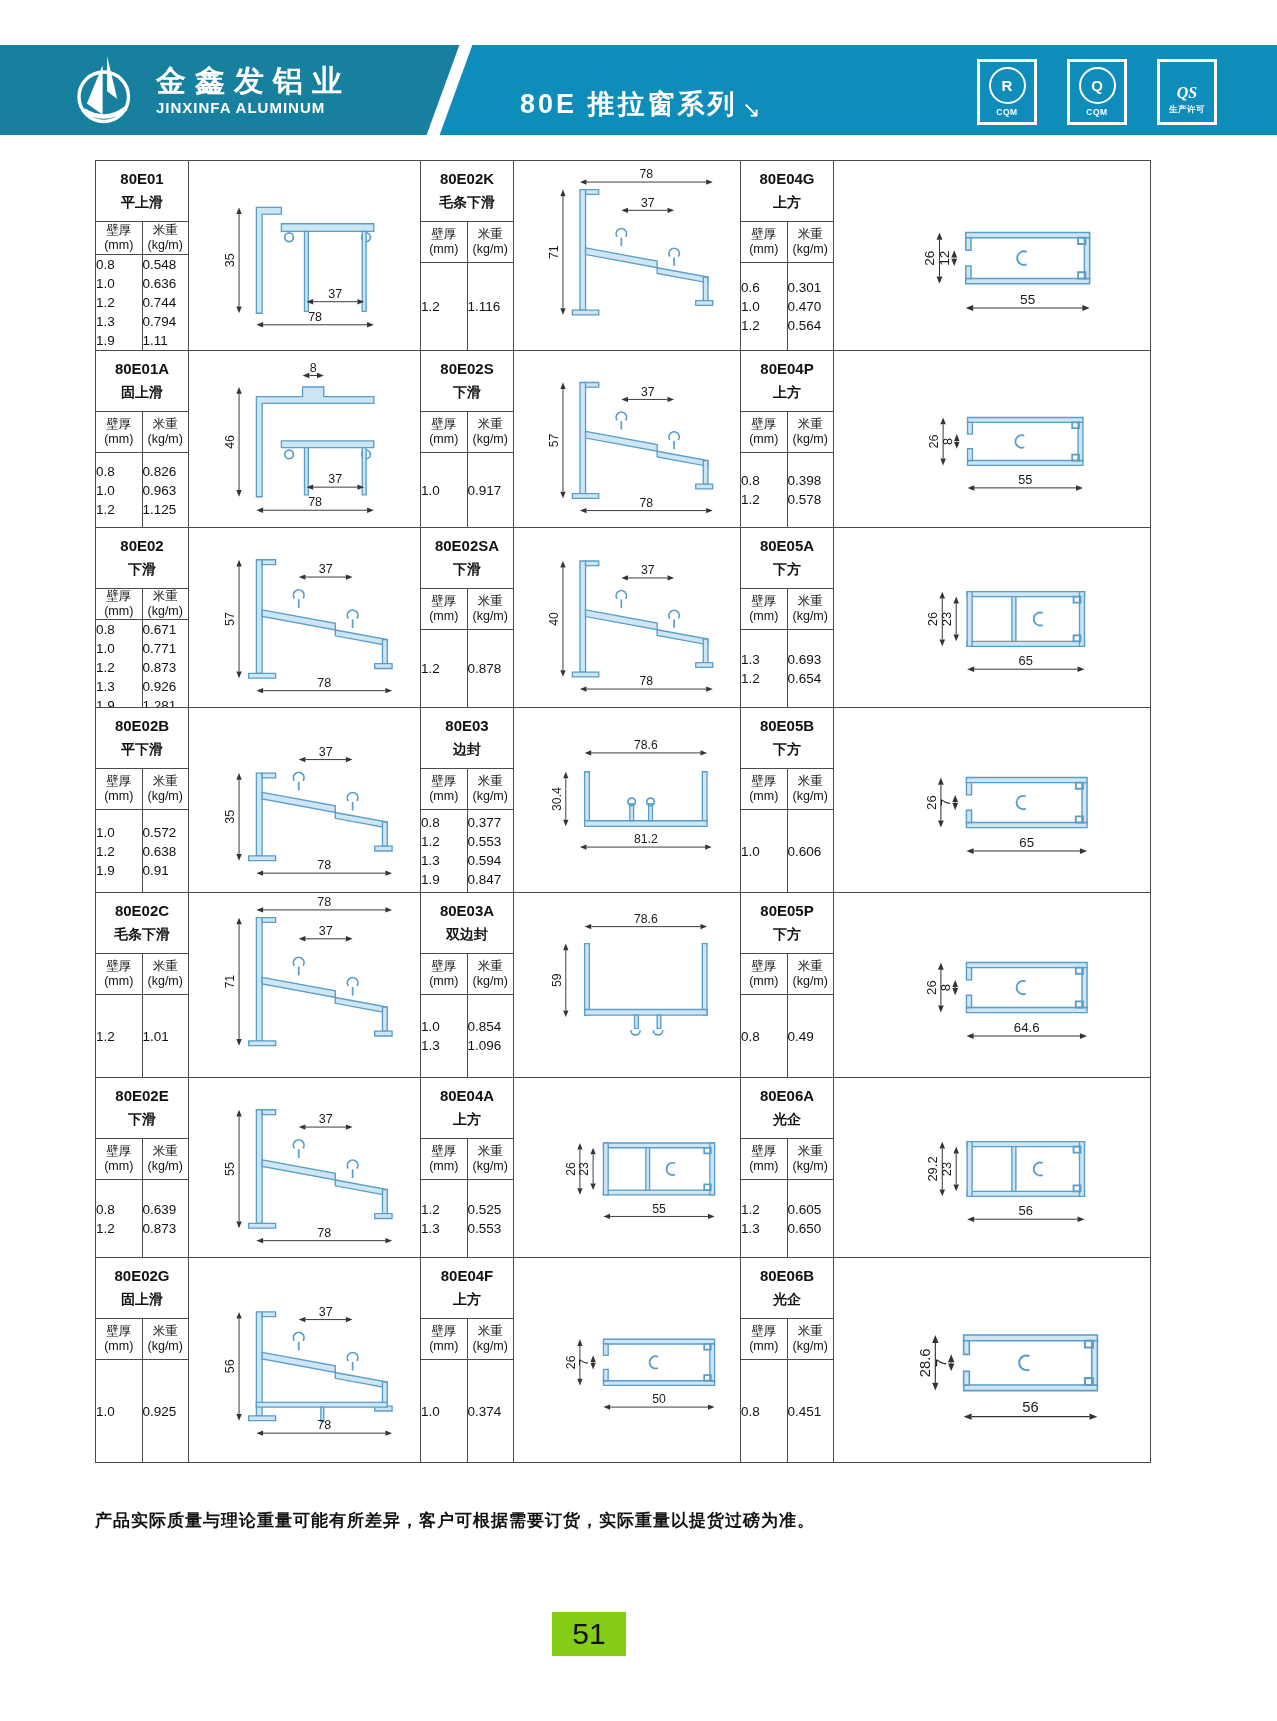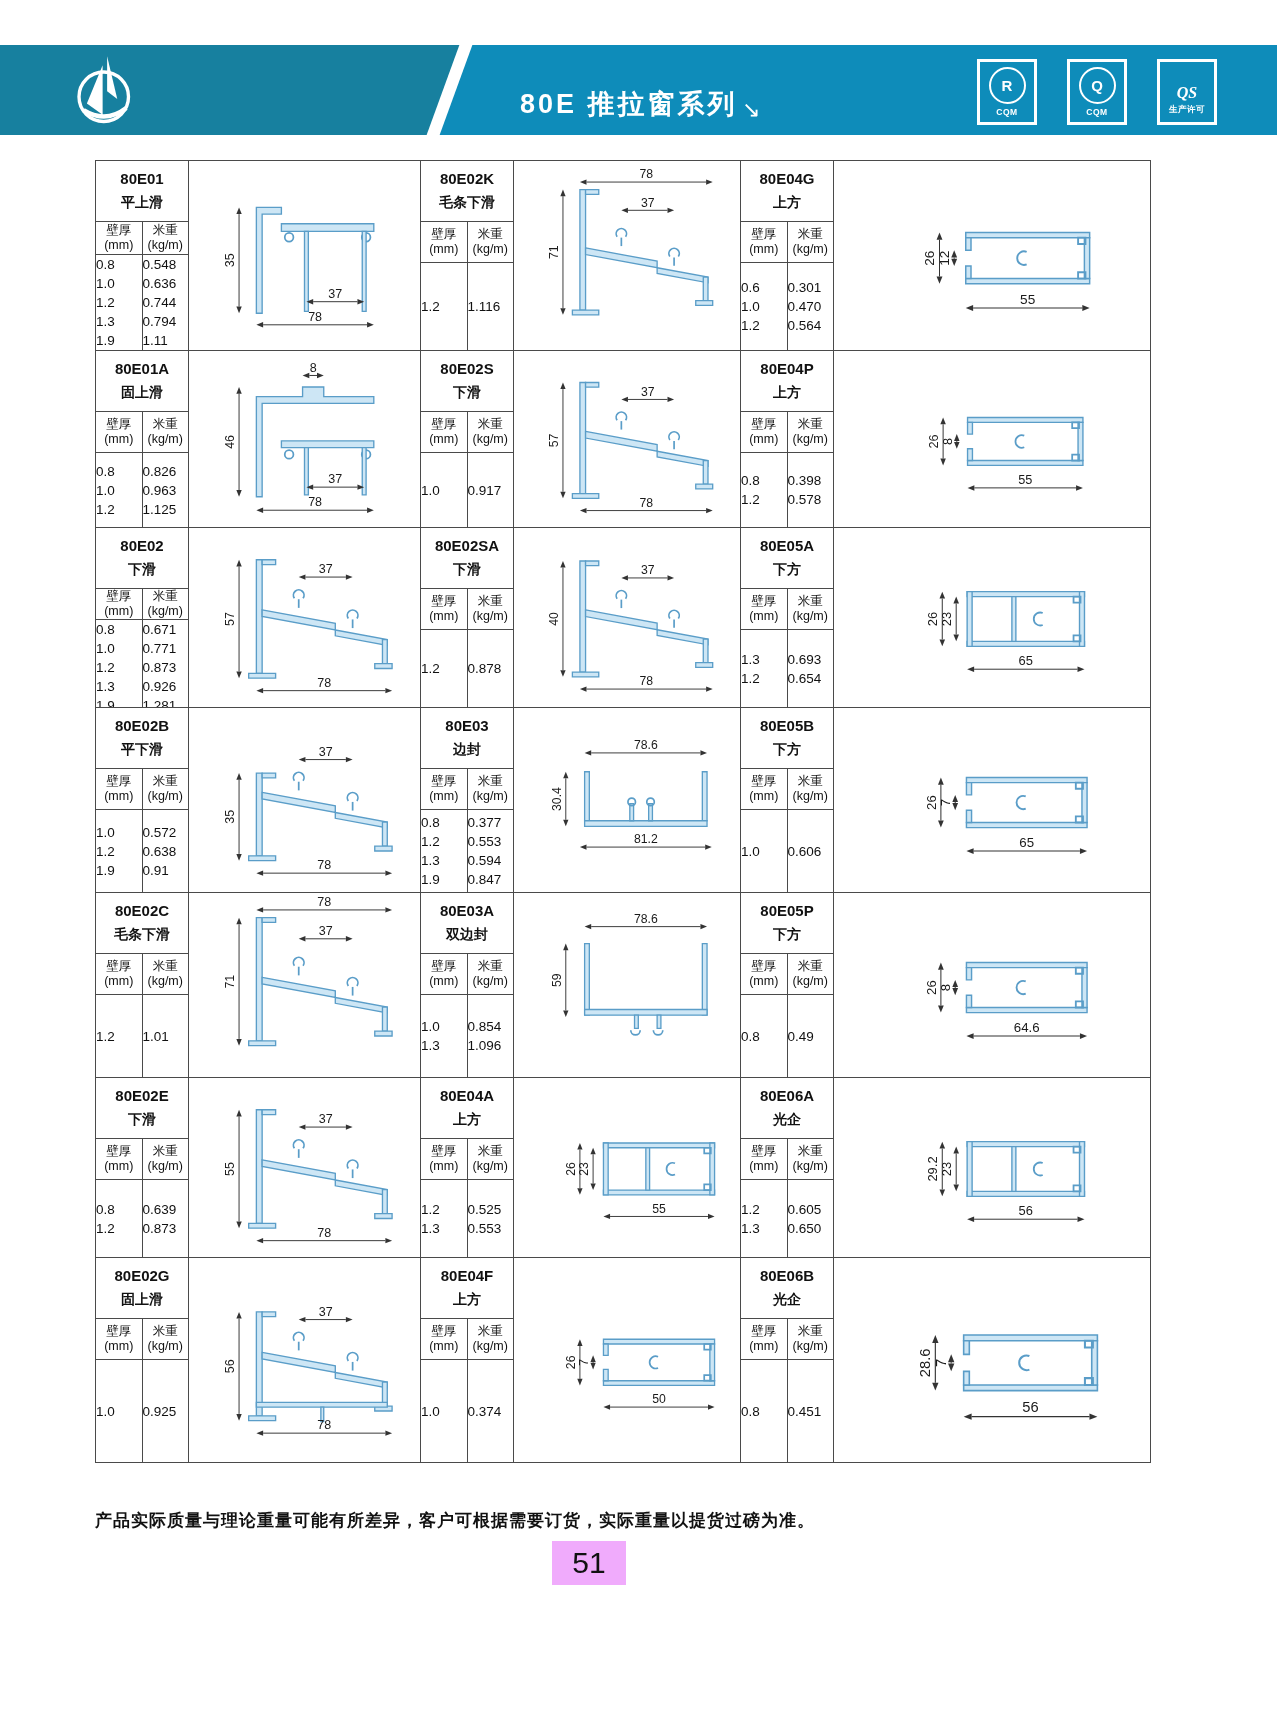--- a/index.html
+++ b/index.html
@@ -42,34 +42,38 @@
 
   
   .al{fill:#cde6f5;stroke:#5a9dc8;stroke-width:1.4;}
   .alS{fill:none;stroke:#5a9dc8;stroke-width:1.8;}
   .dml{stroke:#333;stroke-width:1;}
   .dma{fill:#333;}
   .dimtxt{font-family:"Liberation Sans",sans-serif;font-size:13px;fill:#1a1a1a;}
 
   
   .note{position:absolute;left:95px;top:1492px;font-size:17px;font-weight:bold;letter-spacing:1px;}
-  .pagenum{position:absolute;left:552px;top:1541px;width:74px;height:44px;background:#f0abfc;
+  .pagenum{position:absolute;left:552px;top:1612px;width:74px;height:44px;background:#84cc16;
            display:flex;align-items:center;justify-content:center;font-size:30px;color:#111;}
 </style>
 </head>
 <body>
 
 <div class="band">
   <div class="band-left">
     <svg class="logo-emblem" width="72" height="72" viewBox="0 0 64 64">
       <circle cx="30" cy="38" r="22" fill="none" stroke="#fff" stroke-width="3"></circle>
       <polygon points="33,2 42,40 33,33" fill="#fff"></polygon>
       <polygon points="29,10 29,54 15,44" fill="#fff"></polygon>
       <path d="M12,50 q20,12 38,-2" fill="none" stroke="#fff" stroke-width="4"></path>
     </svg>
+    <div class="company">
+      <div class="company-cn">金鑫发铝业</div>
+      <div class="company-en">JINXINFA ALUMINUM</div>
+    </div>
   </div>
   <div class="slash"></div>
   <div class="series-title">80E 推拉窗系列</div>
   <div class="title-arrow">↘</div>
   <div class="badges" id="badges">
       <div class="badge">
         <div class="badge-circle">R</div>
         <div class="badge-label">CQM</div>
       </div>
       <div class="badge">

